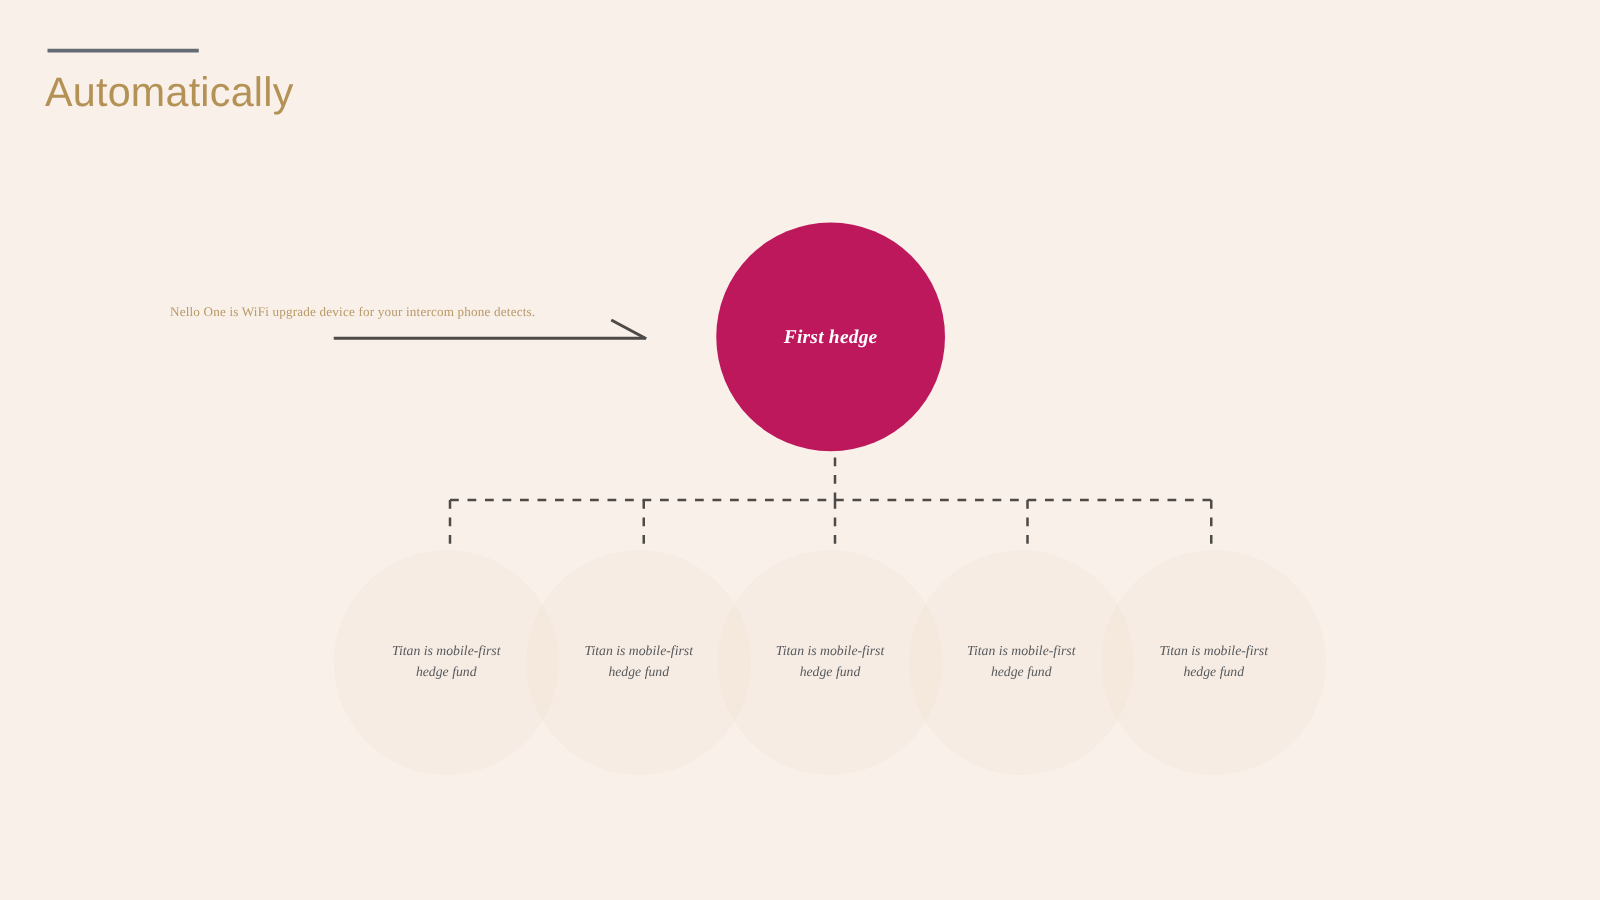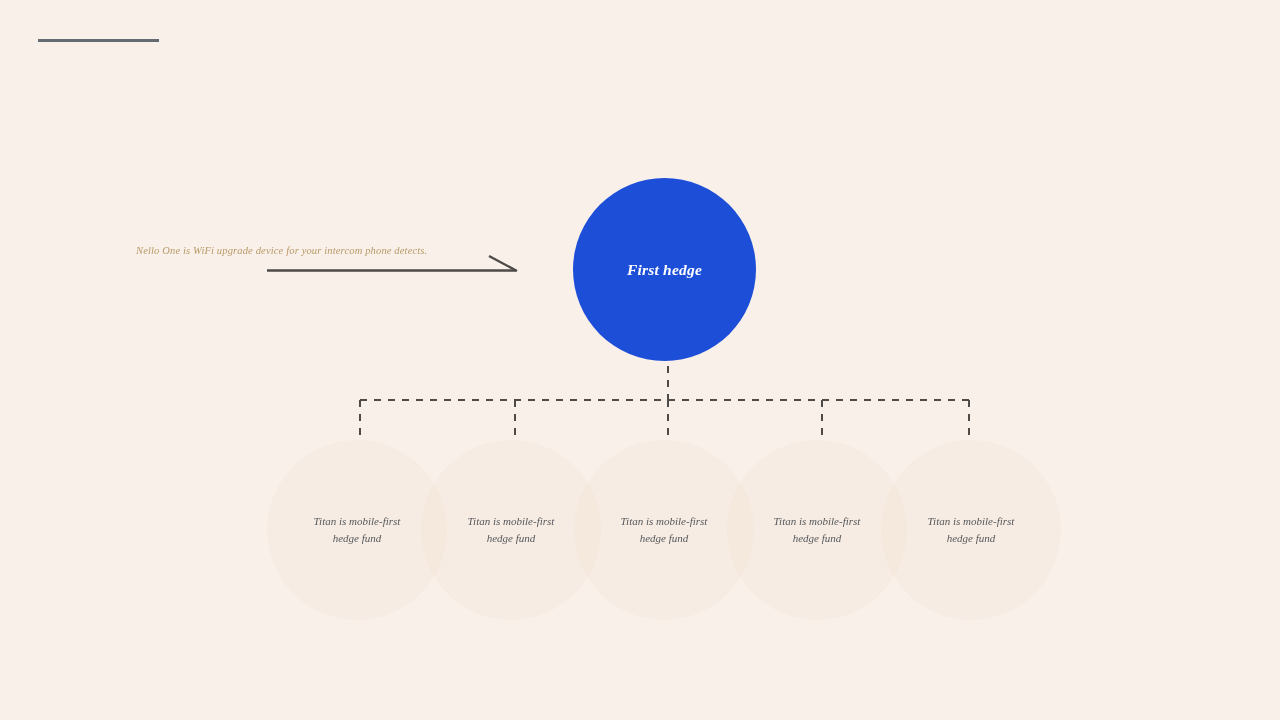--- a/index.html
+++ b/index.html
@@ -44,21 +44,20 @@
     line-height: 44px;
     white-space: nowrap;
   }
 
   
   .callout-note {
     position: absolute;
     left: 136px;
     top: 245px;
     font-family: "Liberation Serif", serif;
-    font-style: italic;
     font-size: 10.5px;
     letter-spacing: 0.15px;
     color: #b89a68;
     white-space: nowrap;
   }
   .arrow-svg {
     position: absolute;
     left: 258px;
     top: 250px;
     width: 270px;
@@ -80,21 +79,21 @@
     height: 720px;
   }
 
   .root-node {
     position: absolute;
     left: 573px;
     top: 178px;
     width: 183px;
     height: 183px;
     border-radius: 50%;
-    background: #1d4ed8;
+    background: #be185d;
     display: flex;
     align-items: center;
     justify-content: center;
   }
   .root-node-label {
     font-family: "Liberation Serif", serif;
     font-style: italic;
     font-weight: bold;
     font-size: 15.5px;
     color: #ffffff;
@@ -148,20 +147,21 @@
     align-items: center;
     justify-content: center;
   }
 </style>
 </head>
 <body>
 
 <div class="slide">
 
   <div class="title-rule"></div>
+  <div class="page-title">Automatically</div>
 
   <div class="callout-note">Nello One is WiFi upgrade device for your intercom phone detects.</div>
 
   <svg class="arrow-svg" viewBox="0 0 270 36">
     <line x1="9" y1="20.5" x2="258" y2="20.5" stroke="#4d4a47" stroke-width="2.4"></line>
     <line x1="231" y1="6" x2="259" y2="21" stroke="#4d4a47" stroke-width="2.4"></line>
   </svg>
 
   <div class="diagram">
 

